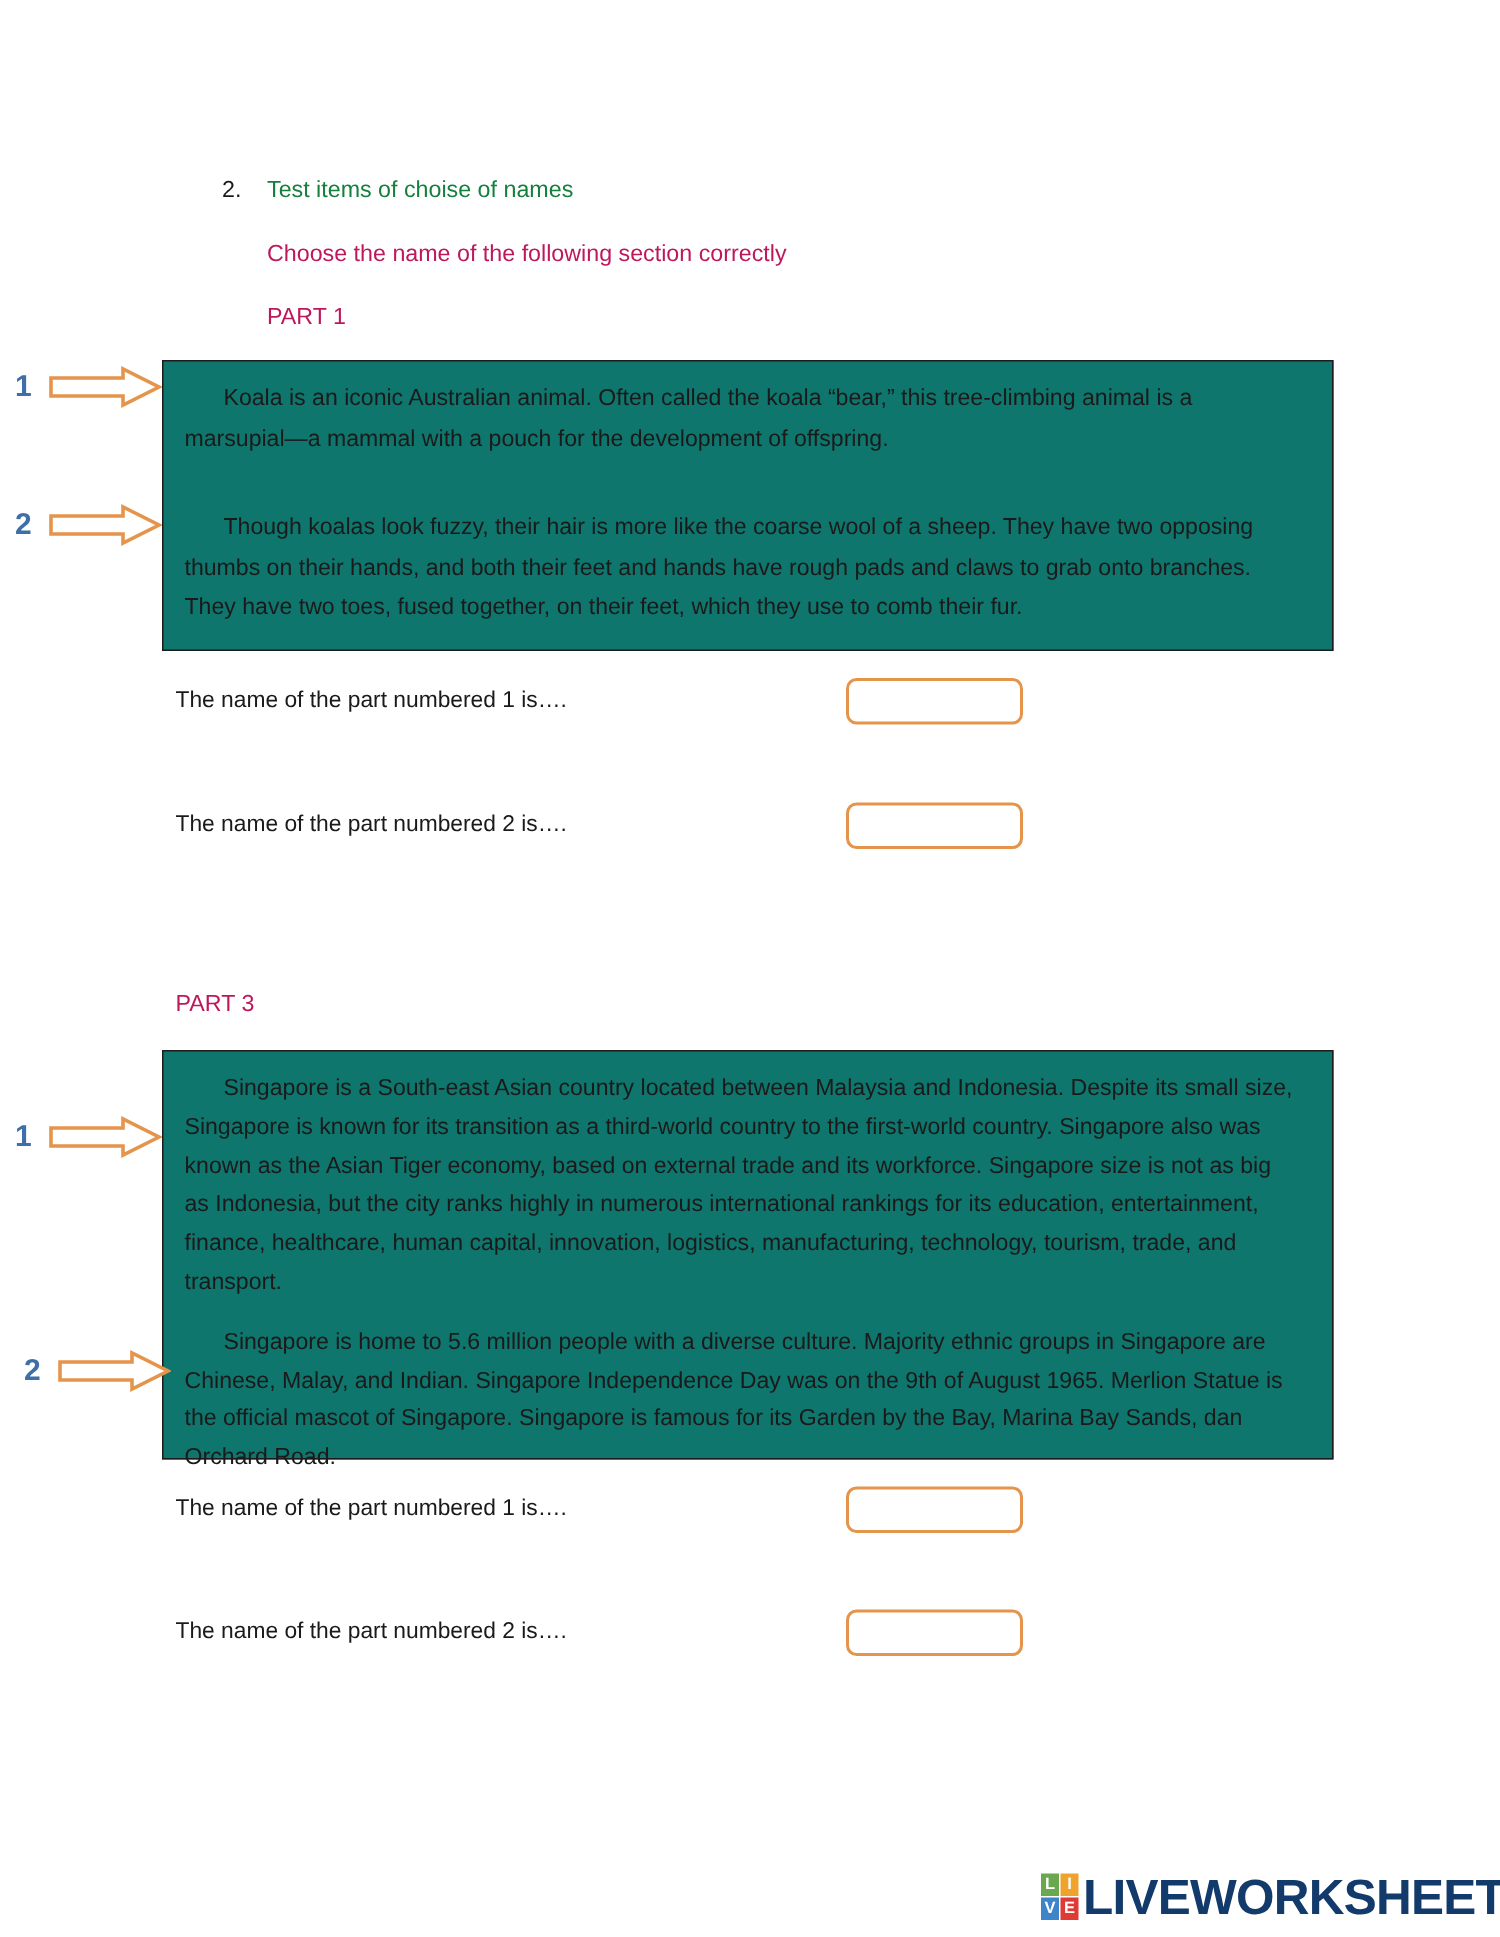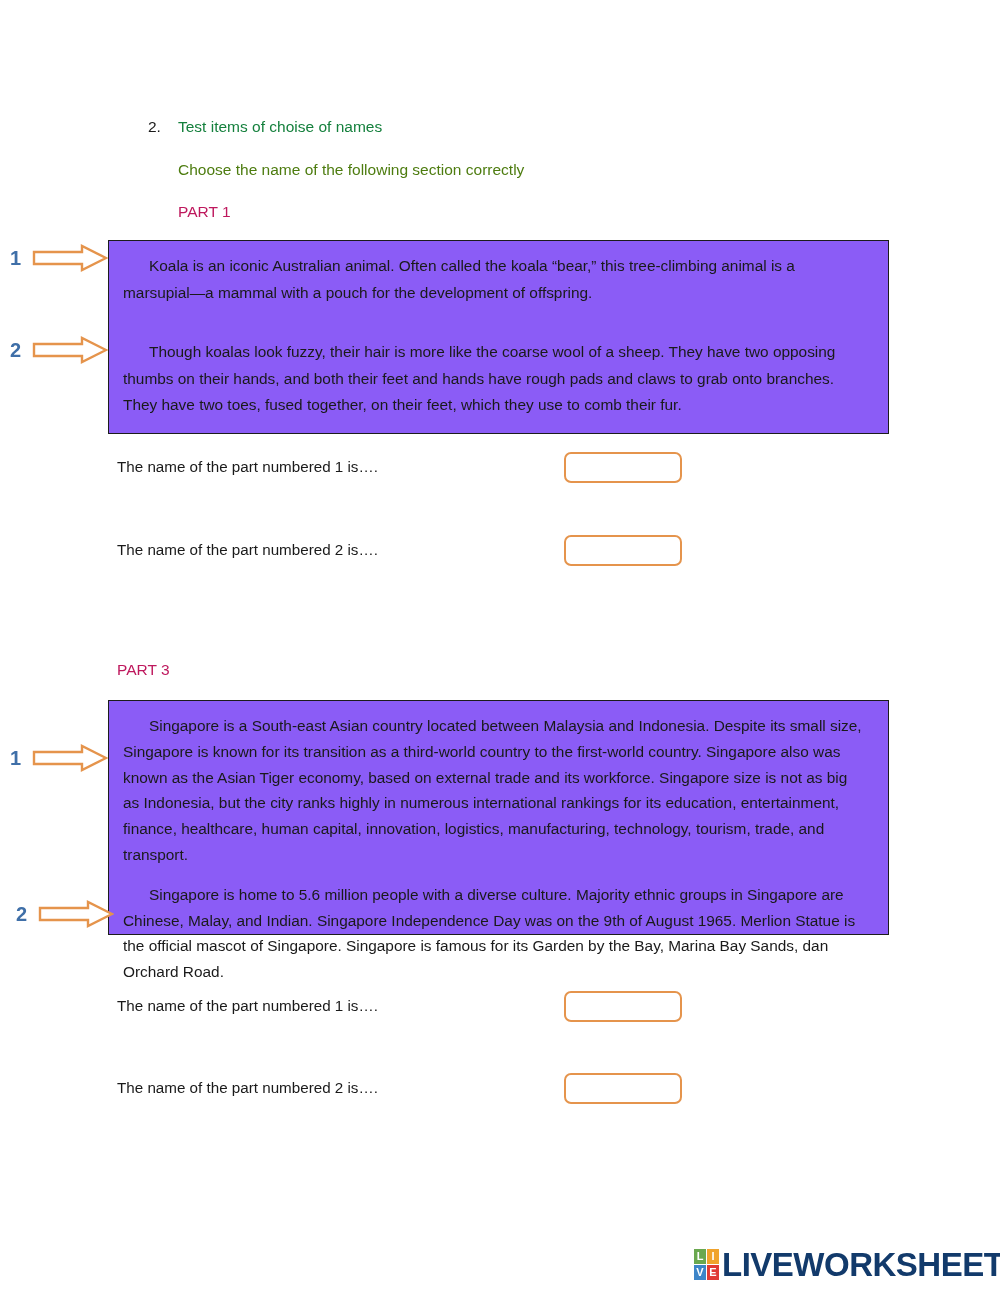--- a/index.html
+++ b/index.html
@@ -32,49 +32,49 @@
     left: 178px;
     top: 118px;
     font-size: 15.5px;
     color: #15803d;
   }
   .intro-sub {
     position: absolute;
     left: 178px;
     top: 161px;
     font-size: 15.5px;
-    color: #4d7c0f;
+    color: #be185d;
   }
   .part-label {
     position: absolute;
     font-size: 15.5px;
     color: #be185d;
   }
   .part-label.p1 { left: 178px; top: 203px; }
   .part-label.p2 { left: 117px; top: 661px; }
 
   
   .passage-box {
     position: absolute;
     box-sizing: border-box;
     border: 1.4px solid #1c1c1c;
-    background: #8b5cf6;
+    background: #0f766e;
     padding: 12px 24px 10px 14px;
   }
   .passage-box.box1 {
     left: 108px;
     top: 240px;
     width: 781px;
     height: 194px;
   }
   .passage-box.box2 {
     left: 108px;
     top: 700px;
     width: 781px;
-    height: 235px;
+    height: 273px;
   }
   .passage-box p {
     margin: 0;
     font-size: 15.4px;
     line-height: 26.5px;
     text-indent: 26px;
     color: #1a1a1a;
   }
   .passage-box p + p {
     margin-top: 33px;

